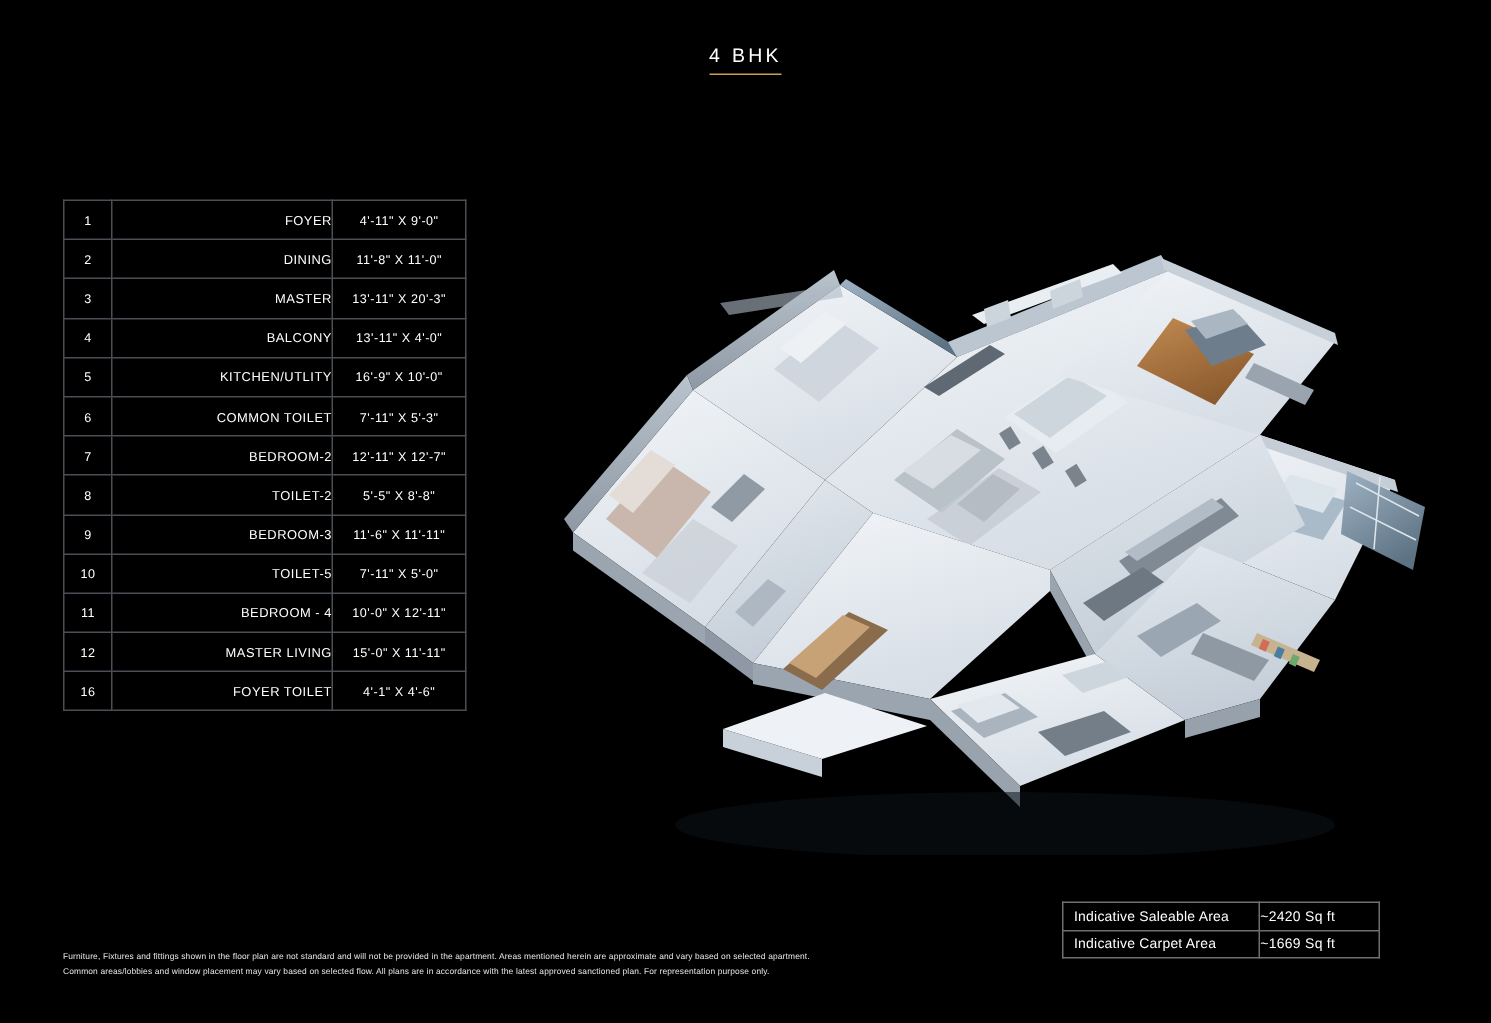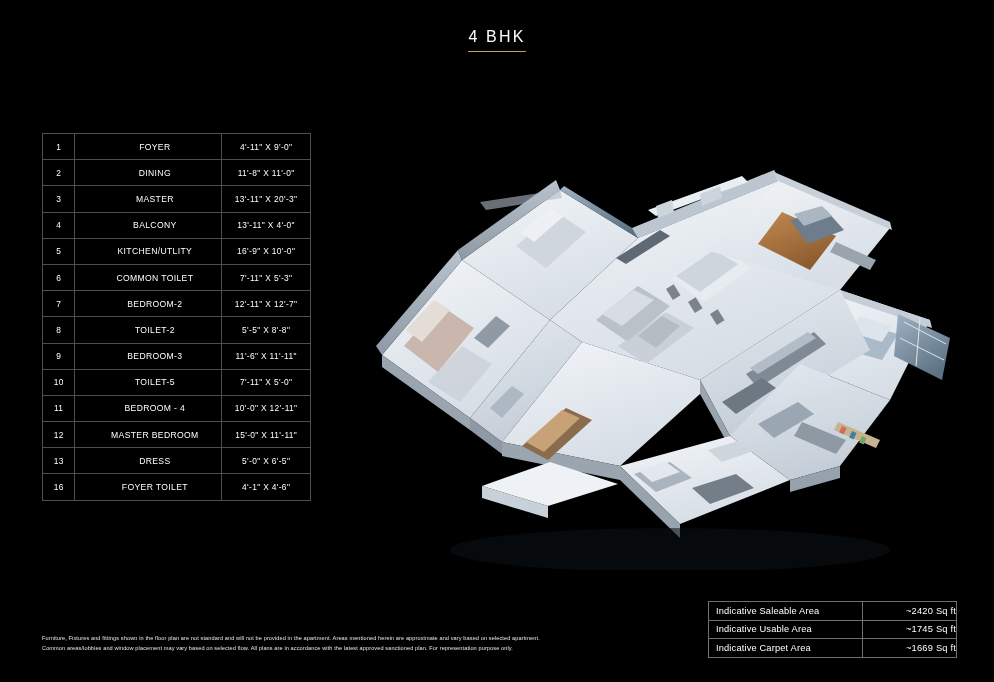--- a/index.html
+++ b/index.html
@@ -19,21 +19,21 @@
   
   .title-wrap {
     position: absolute;
     top: 28px;
     left: 0;
     width: 994px;
     text-align: center;
   }
   .title {
     display: inline-block;
-    font-size: 16px;
+    font-size: 13px;
     letter-spacing: 2.2px;
     font-weight: 400;
     color: #ffffff;
     padding-bottom: 5px;
     border-bottom: 1px solid #c9a14a;
   }
 
   
   .schedule {
     position: absolute;
@@ -53,21 +53,21 @@
     vertical-align: middle;
   }
   .schedule td.num {
     width: 34px;
     text-align: center;
     font-size: 8.4px;
   }
   .schedule td.name {
     width: 140px;
     padding-left: 13px;
-    text-align: center;
+    text-align: right;
   }
   .schedule td.dim {
     width: 95px;
     text-align: center;
     font-size: 8.4px;
   }
 
   
   .plan {
     position: absolute;
@@ -76,39 +76,39 @@
     width: 600px;
     height: 420px;
   }
   .plan svg { display: block; }
 
   
   .areas {
     position: absolute;
     left: 708px;
     top: 601px;
-    width: 249px;
+    width: 212px;
     border-collapse: collapse;
     font-size: 9.3px;
   }
   .areas tr { height: 18.6px; }
   .areas td {
     border: 1px solid #6d6f73;
     padding: 0;
     vertical-align: middle;
     color: #ffffff;
   }
   .areas td.label {
     width: 152px;
     padding-left: 7px;
     letter-spacing: 0.15px;
   }
   .areas td.value {
     width: 97px;
-    text-align: right;
+    text-align: left;
     letter-spacing: 0.2px;
   }
 
   
   .disclaimer {
     position: absolute;
     left: 42px;
     top: 634px;
     width: 600px;
     font-size: 5.6px;
@@ -176,27 +176,22 @@
       <td class="name">TOILET-5</td>
       <td class="dim">7'-11" X 5'-0"</td>
     </tr>
     <tr>
       <td class="num">11</td>
       <td class="name">BEDROOM - 4</td>
       <td class="dim">10'-0" X 12'-11"</td>
     </tr>
     <tr>
       <td class="num">12</td>
-      <td class="name">MASTER BEDROOM</td>
+      <td class="name">MASTER LIVING</td>
       <td class="dim">15'-0" X 11'-11"</td>
-    </tr>
-    <tr>
-      <td class="num">13</td>
-      <td class="name">DRESS</td>
-      <td class="dim">5'-0" X 6'-5"</td>
     </tr>
     <tr>
       <td class="num">16</td>
       <td class="name">FOYER TOILET</td>
       <td class="dim">4'-1" X 4'-6"</td>
     </tr>
   </tbody>
 </table>
 
 <div class="plan">
@@ -366,24 +361,20 @@
   </svg>
 </div>
 
 <table class="areas">
   <tbody>
     <tr>
       <td class="label">Indicative Saleable Area</td>
       <td class="value">~2420 Sq ft</td>
     </tr>
     <tr>
-      <td class="label">Indicative Usable Area</td>
-      <td class="value">~1745  Sq ft</td>
-    </tr>
-    <tr>
       <td class="label">Indicative Carpet Area</td>
       <td class="value">~1669   Sq ft</td>
     </tr>
   </tbody>
 </table>
 
 <div class="disclaimer">
   <div>Furniture, Fixtures and fittings shown in the floor plan are not standard and will not be provided in the apartment. Areas mentioned herein are approximate and vary based on selected apartment.</div>
   <div>Common areas/lobbies and window placement may vary based on selected flow. All plans are in accordance with the latest approved sanctioned plan. For representation purpose only.</div>
 </div>

